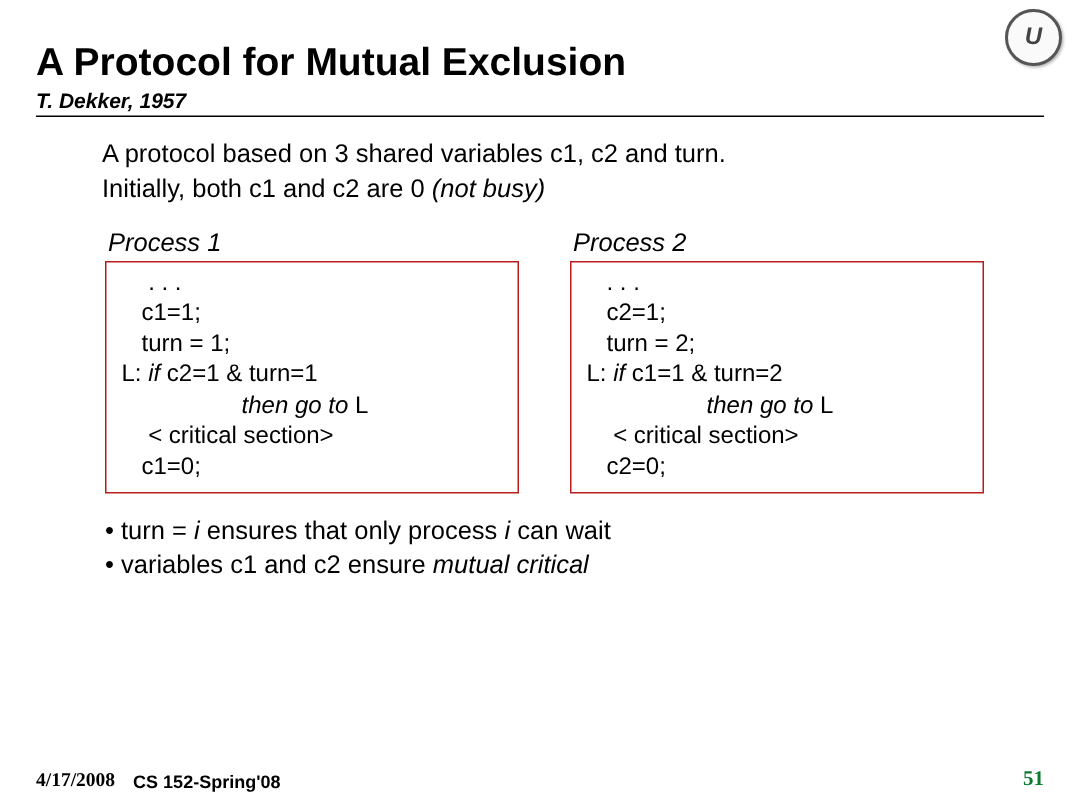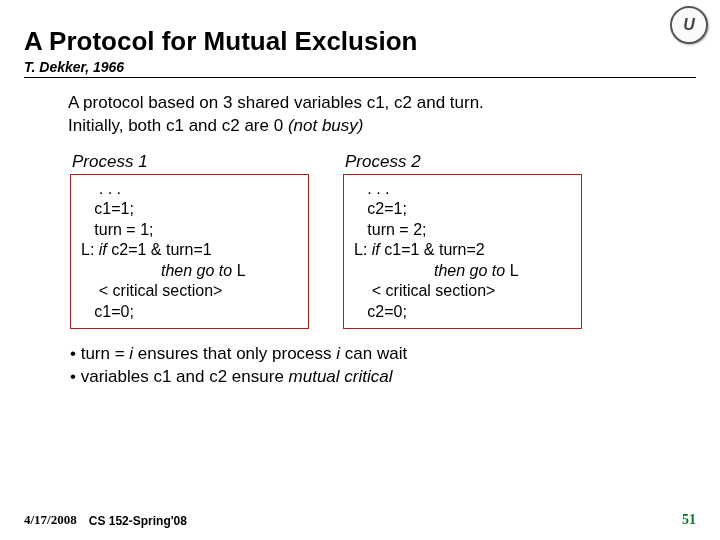--- a/index.html
+++ b/index.html
@@ -63,21 +63,21 @@
   }
   .intro .para2 { display:block; }
   .intro em { font-style: italic; }
   .procs {
     display: flex;
     gap: 34px;
     margin-left: 46px;
     margin-bottom: 14px;
   }
   .proc-col {
-    width: 239px;
+    width: 276px;
   }
   .proc-title {
     font-style: italic;
     font-size: 17px;
     margin: 0 0 2px 2px;
   }
   .proc-box {
     border: 1px solid #b91c1c;
     padding: 4px 10px 6px 10px;
     font-size: 16px;
@@ -118,21 +118,21 @@
 </head>
 <body>
 
 <div class="slide">
 
   <div class="logo">
     <span>U</span>
   </div>
 
   <h1 class="title">A Protocol for Mutual Exclusion</h1>
-  <div class="subtitle">T. Dekker, 1966</div>
+  <div class="subtitle">T. Dekker, 1957</div>
   <hr class="rule">
 
   <div class="intro">
     <span>A protocol based on 3 shared variables c1, c2 and turn.</span>
     <span class="para2">
       <span>Initially, both c1 and c2 are 0 </span><em>(not busy)</em>
     </span>
   </div>
 
   <div class="procs">

